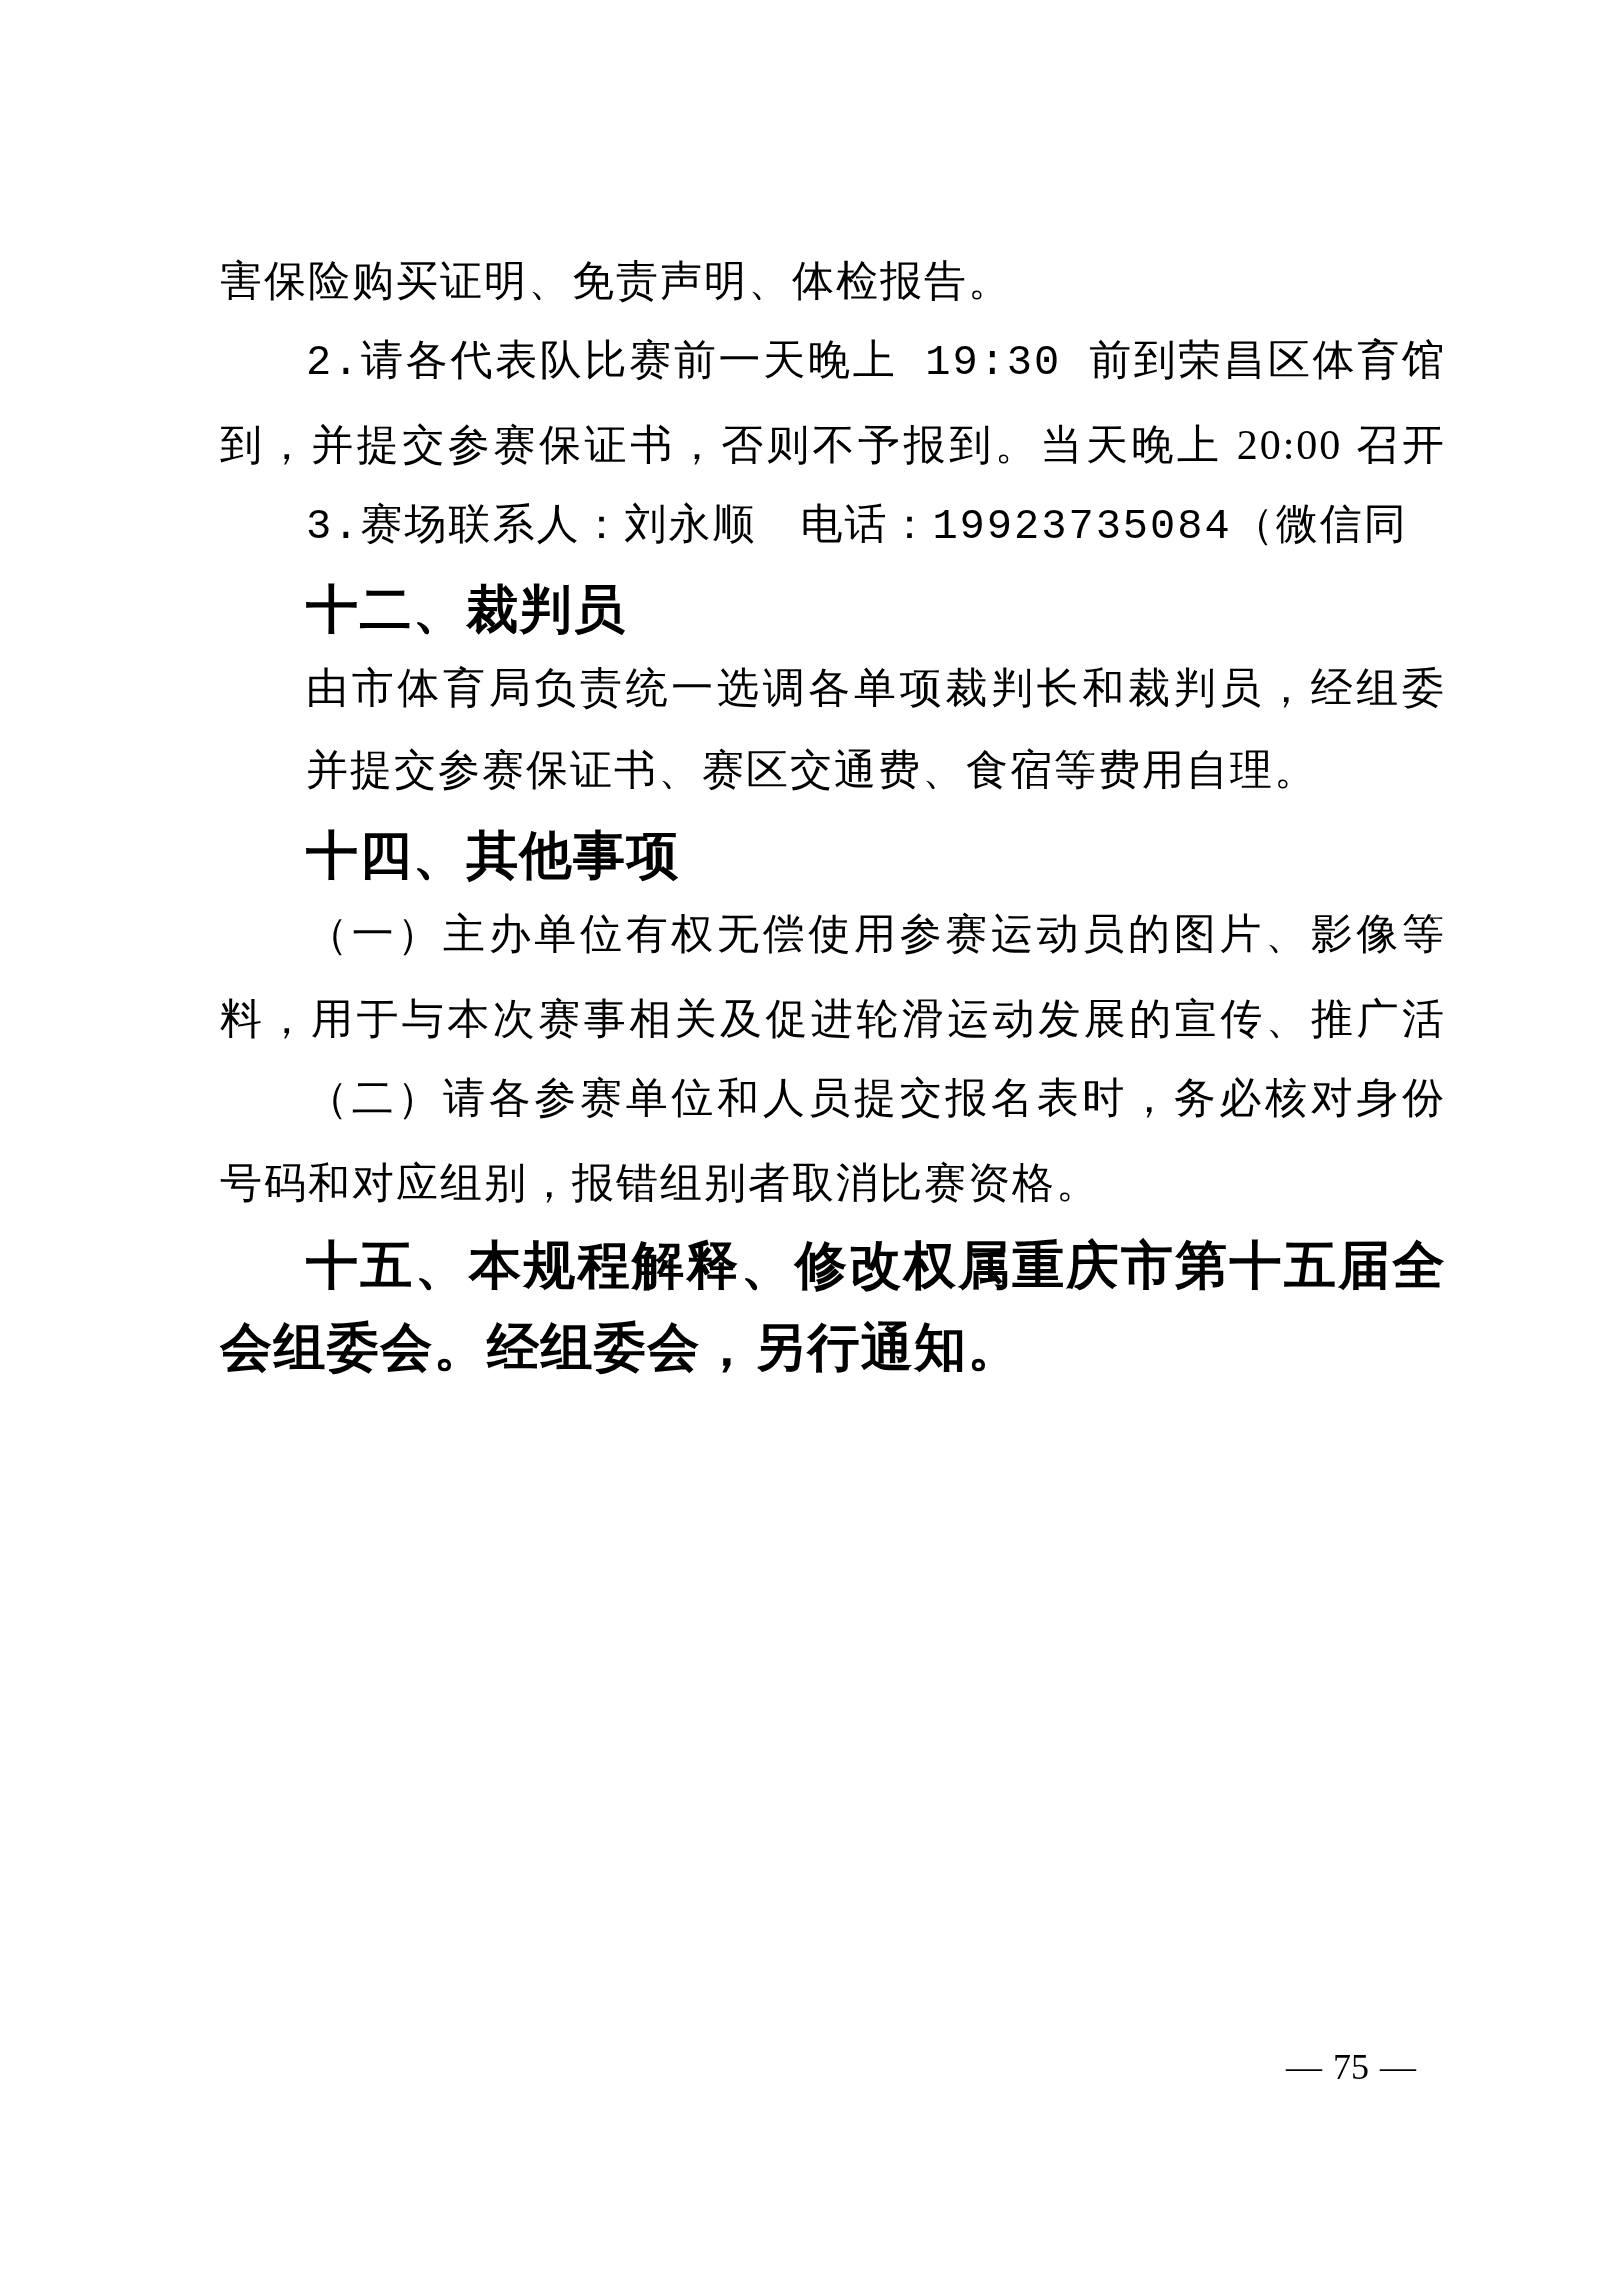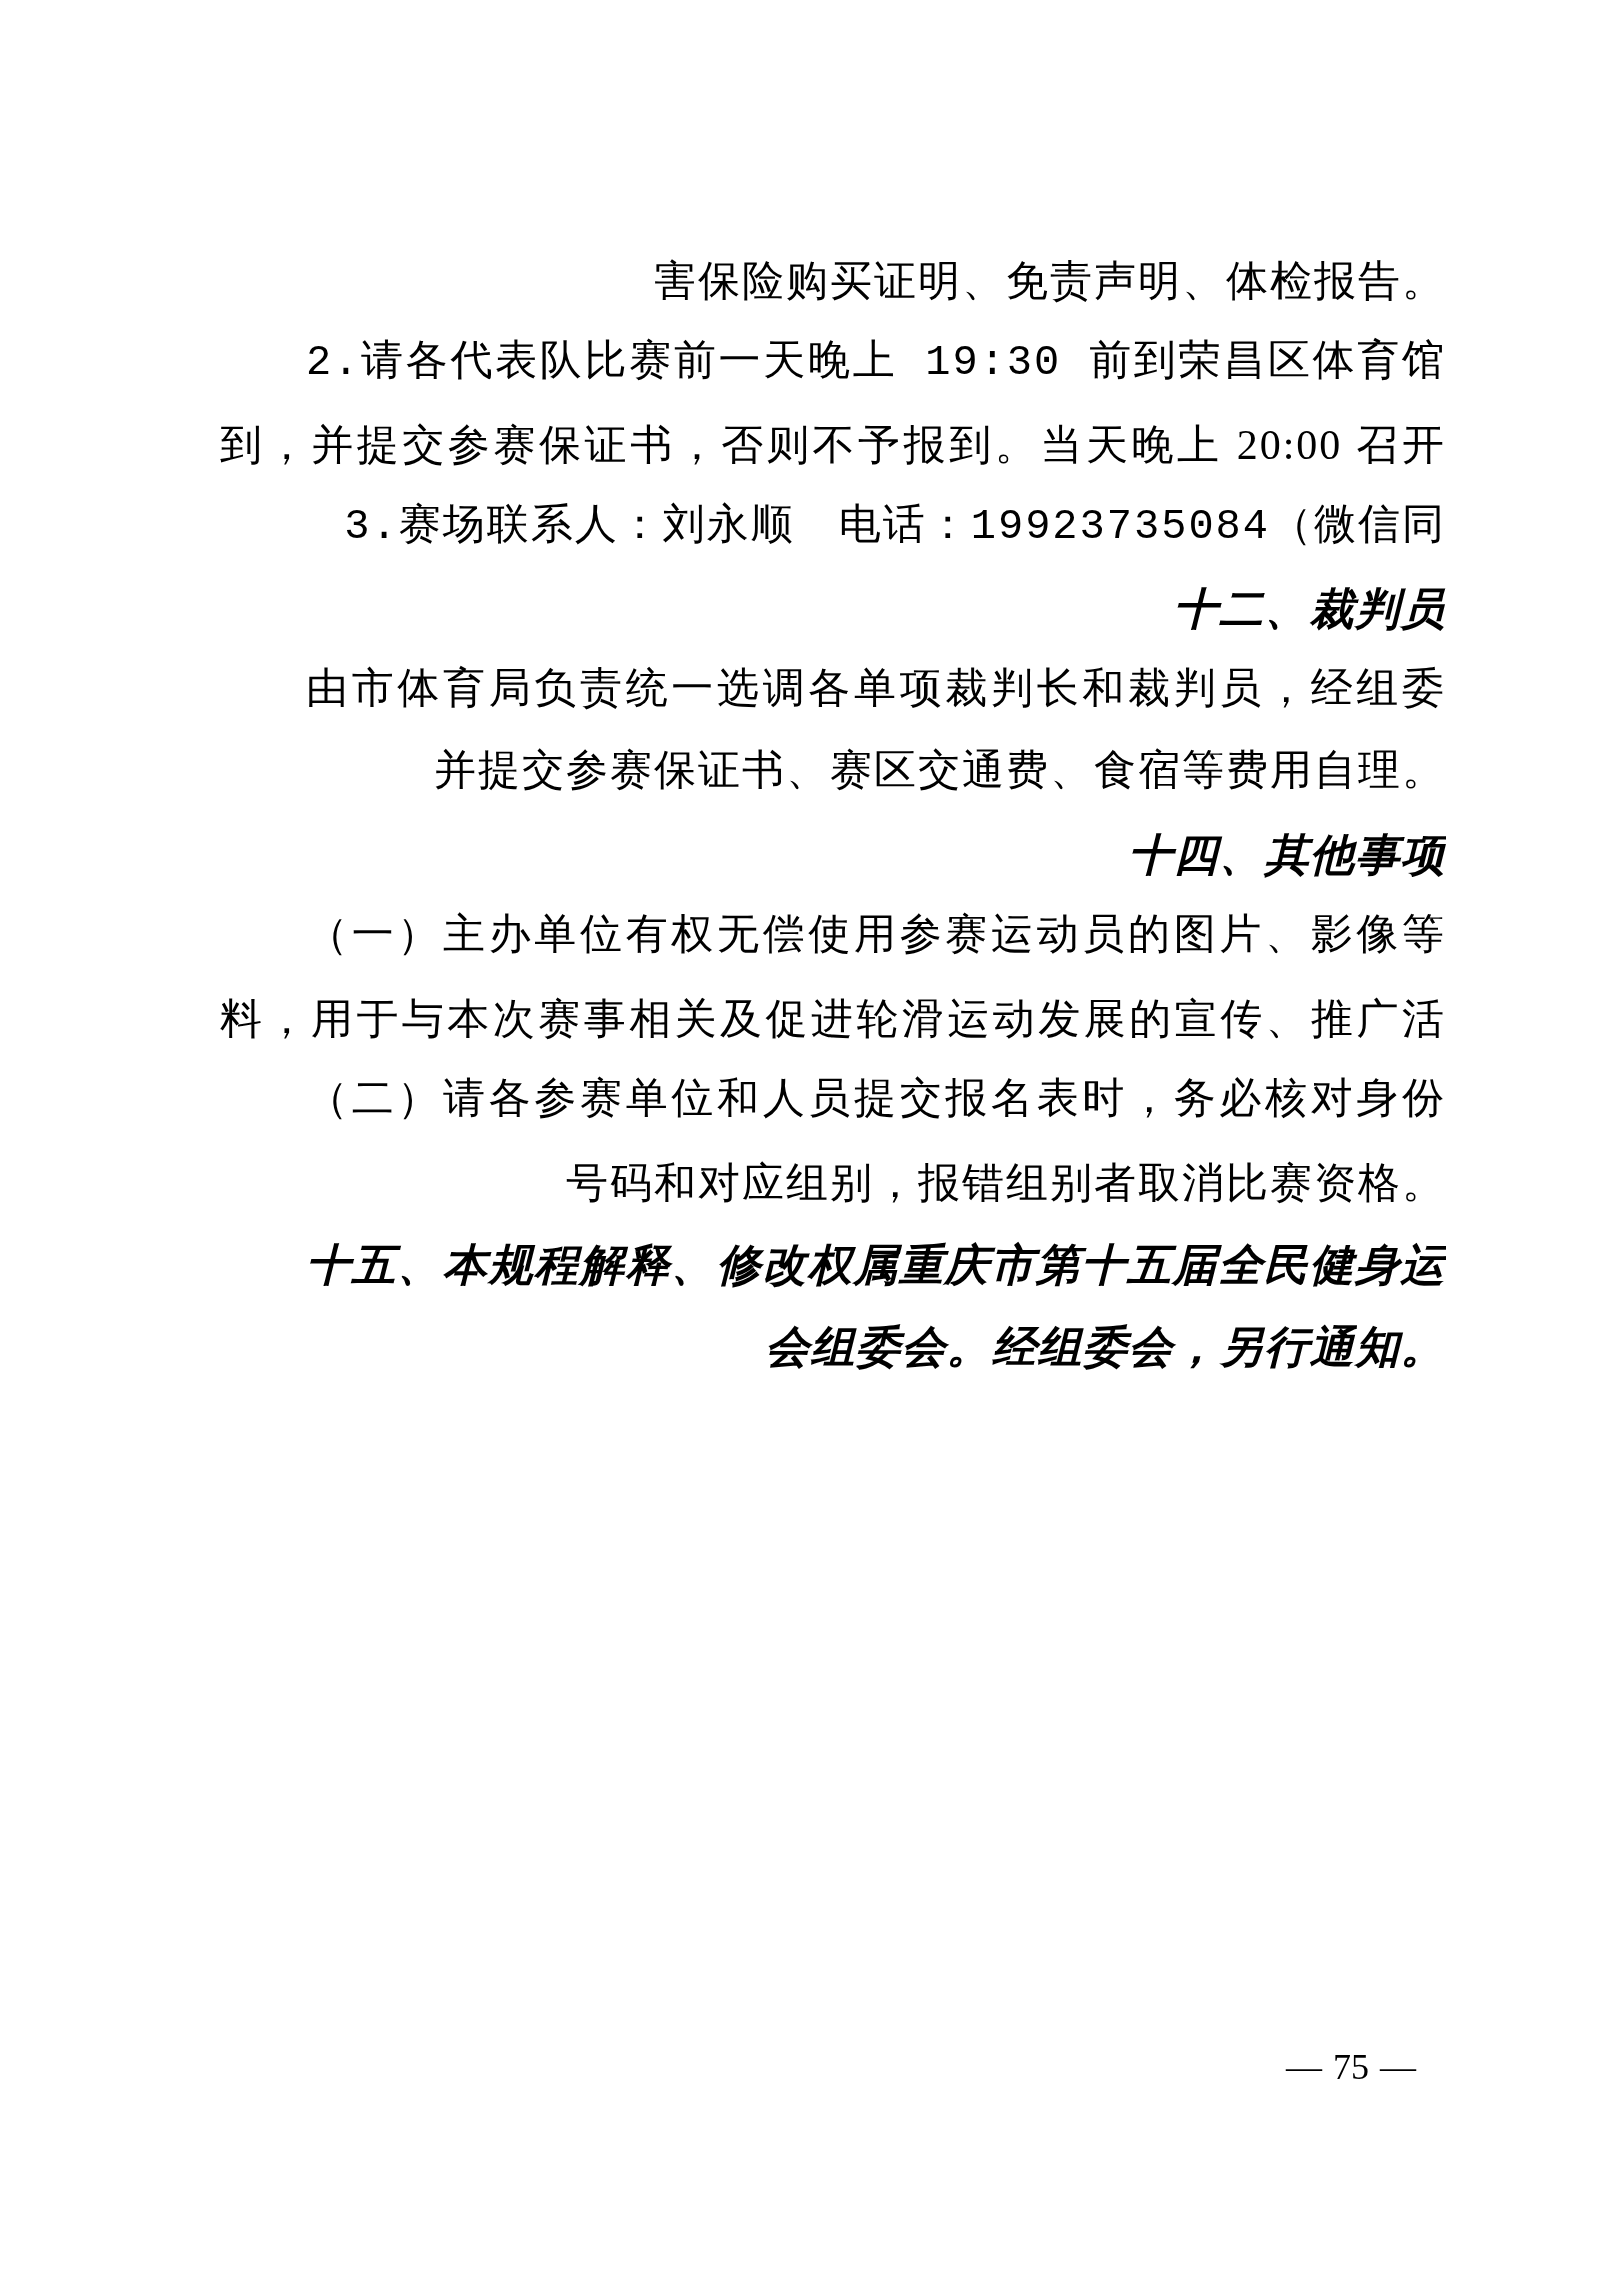--- a/index.html
+++ b/index.html
@@ -21,36 +21,35 @@
     top: 240px;
     width: 1226px;
   }
   .line {
     height: 82px;
     line-height: 82px;
     font-size: 42px;
     font-family: "Liberation Serif", serif;
     letter-spacing: 2px;
     overflow: hidden;
-    text-align: right;
+    text-align: left;
   }
   .indent {
     text-indent: 86px;
     font-family: Liberation Mono, monospace;
   }
   .stretch {
     text-align: justify;
     text-align-last: justify;
   }
   .bold {
     font-weight: bold;
     font-family: "Liberation Sans", sans-serif;
-    font-size: 44px;
+    font-size: 52px;
     letter-spacing: 1.4px;
-    font-style: italic;
   }
   .footer {
     position: absolute;
     top: 2047px;
     right: 207px;
     font-size: 36px;
     line-height: 41px;
     font-family: "Liberation Serif", serif;
     white-space: nowrap;
   }

